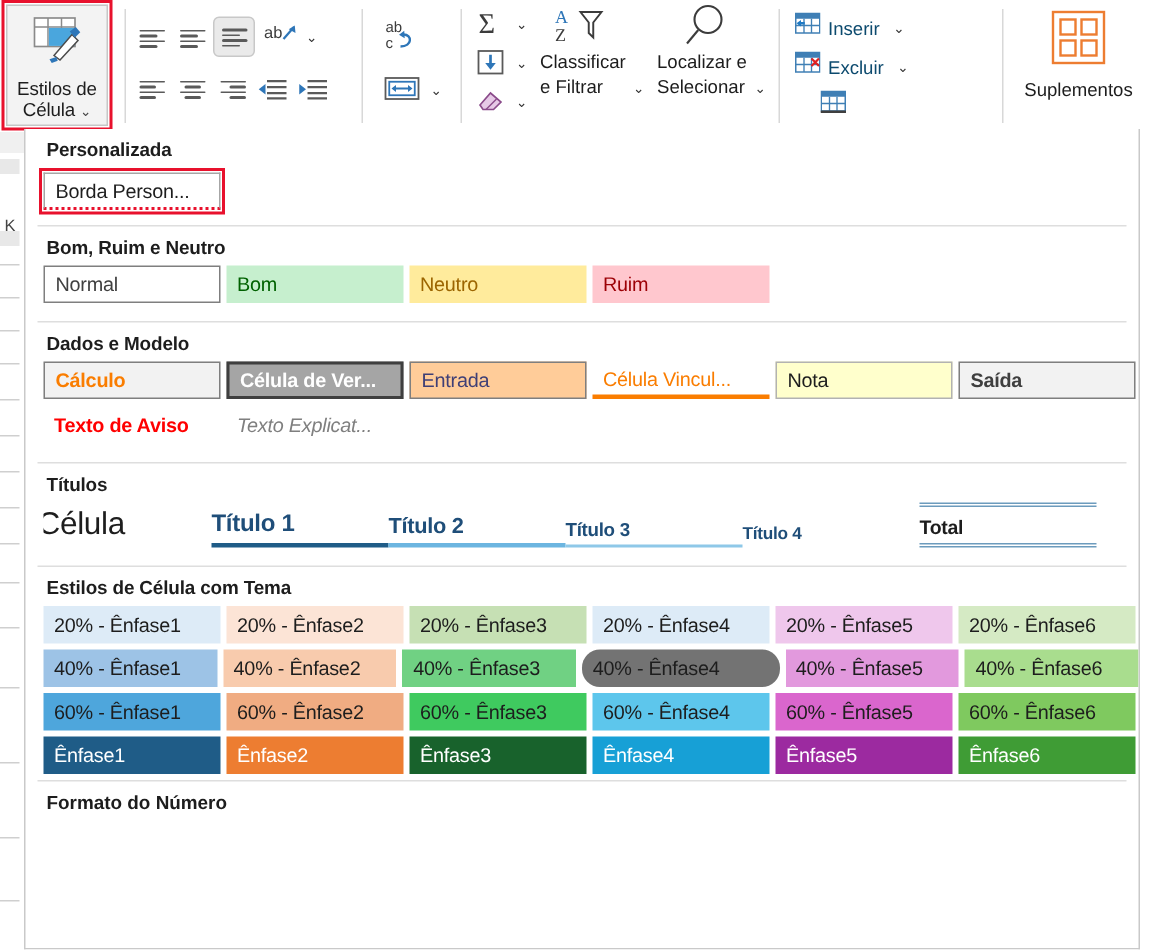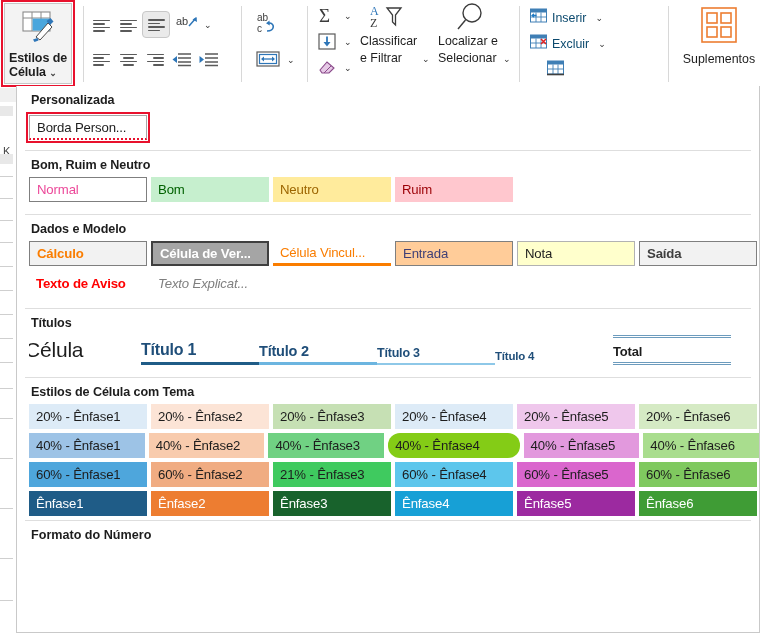--- a/index.html
+++ b/index.html
@@ -25,22 +25,22 @@
     border:1px solid #c6c6c6;background:#f3f3f3;
     box-sizing:border-box;
     display:flex;flex-direction:column;align-items:center;justify-content:flex-start;
     padding-top:5px;
   }
   .cellstyles-ring{
     position:absolute;left:1px;top:0px;width:74px;height:87px;
     border:2px solid #e8112d;box-sizing:border-box;pointer-events:none;
   }
   .cs-label{
-    font-size:12.5px;color:#1d1d1d;line-height:14px;
-    margin-top:4px;letter-spacing:-0.1px;font-weight:bold;
+    font-size:12.5px;color:#1d1d1d;line-height:14px;text-align:center;
+    margin-top:4px;letter-spacing:-0.1px;
   }
   .cs-caret{font-size:9px;color:#444;}
 
   
   .ibtn{position:absolute;box-sizing:border-box;display:flex;align-items:center;justify-content:center;}
   .ibtn.sel{border:1px solid #c8c8c8;background:#eaeaea;border-radius:4px;}
   .caretd{position:absolute;font-size:9px;color:#333;line-height:9px;}
 
   
   .algn{width:17px;height:13px;position:relative;}
@@ -375,21 +375,21 @@
       <div class="sw" id="borda-cell" style="width: 118px; background: rgb(255, 255, 255); color: rgb(29, 29, 29); border-width: 1px 1px 2px; border-style: solid solid dotted; border-color: rgb(166, 166, 166) rgb(166, 166, 166) rgb(232, 17, 45); border-image: initial;">
         <span>Borda Person...</span>
       </div>
       <div class="bordaring"></div>
     </div>
   </div>
   <div class="divider"></div>
 
   <div class="sec-head">Bom, Ruim e Neutro</div>
   <div class="row" id="row-bom" style="padding-bottom:8px;">
-      <div class="sw" style="width: 118px; background: rgb(255, 255, 255); color: #ec4899; border: 1px solid rgb(127, 127, 127);">
+      <div class="sw" style="width: 118px; background: rgb(255, 255, 255); color: #404040; border: 1px solid rgb(127, 127, 127);">
         <span>Normal</span>
       </div>
       <div class="sw" style="width: 118px; background: rgb(198, 239, 206); color: rgb(0, 97, 0);">
         <span>Bom</span>
       </div>
       <div class="sw" style="width: 118px; background: rgb(255, 235, 156); color: rgb(156, 101, 0);">
         <span>Neutro</span>
       </div>
       <div class="sw" style="width: 118px; background: rgb(255, 199, 206); color: rgb(156, 0, 6);">
         <span>Ruim</span>
@@ -398,25 +398,25 @@
   <div class="divider"></div>
 
   <div class="sec-head">Dados e Modelo</div>
   <div class="row" id="row-dados-1" style="padding-bottom:5px;">
       <div class="sw b" style="width: 118px; background: rgb(242, 242, 242); color: rgb(250, 125, 0); border: 1px solid rgb(127, 127, 127);">
         <span>Cálculo</span>
       </div>
       <div class="sw b" style="width: 118px; background: rgb(165, 165, 165); color: rgb(255, 255, 255); border: 2px solid rgb(63, 63, 63);">
         <span>Célula de Ver...</span>
       </div>
+      <div class="sw" style="width: 118px; background: rgb(255, 204, 153); color: rgb(63, 63, 118); border: 1px solid rgb(127, 127, 127);">
+        <span>Entrada</span>
+      </div>
       <div class="sw" style="width: 118px; background: rgb(255, 255, 255); color: rgb(250, 125, 0); border-bottom: 3px solid rgb(250, 125, 0);">
         <span>Célula Vincul...</span>
-      </div>
-      <div class="sw" style="width: 118px; background: rgb(255, 204, 153); color: rgb(63, 63, 118); border: 1px solid rgb(127, 127, 127);">
-        <span>Entrada</span>
       </div>
       <div class="sw" style="width: 118px; background: rgb(255, 255, 204); color: rgb(29, 29, 29); border: 1px solid rgb(178, 178, 178);">
         <span>Nota</span>
       </div>
       <div class="sw b" style="width: 118px; background: rgb(242, 242, 242); color: rgb(63, 63, 63); border: 1px solid rgb(127, 127, 127);">
         <span>Saída</span>
       </div>
     </div>
   <div class="row" id="row-dados-2" style="padding-bottom:8px;">
       <div class="sw b" style="width: 118px; background: rgb(255, 255, 255); color: rgb(255, 0, 0);">
@@ -476,39 +476,39 @@
       <div class="row">
         <div class="sw" style="width: 118px; background: rgb(157, 195, 230); color: rgb(29, 29, 29);">
           <span>40% - Ênfase1</span>
         </div>
         <div class="sw" style="width: 118px; background: rgb(248, 203, 173); color: rgb(29, 29, 29);">
           <span>40% - Ênfase2</span>
         </div>
         <div class="sw" style="width: 118px; background: rgb(112, 209, 131); color: rgb(29, 29, 29);">
           <span>40% - Ênfase3</span>
         </div>
-        <div class="sw" style="width: 134px; background: #84cc16; color: rgb(29, 29, 29); border-radius: 12px;">
+        <div class="sw" style="width: 134px; background: #737373; color: rgb(29, 29, 29); border-radius: 12px;">
           <span>40% - Ênfase4</span>
         </div>
         <div class="sw" style="width: 118px; background: rgb(226, 153, 221); color: rgb(29, 29, 29);">
           <span>40% - Ênfase5</span>
         </div>
         <div class="sw" style="width: 118px; background: rgb(169, 221, 142); color: rgb(29, 29, 29);">
           <span>40% - Ênfase6</span>
         </div>
       </div>
       <div class="row">
         <div class="sw" style="width: 118px; background: rgb(78, 166, 220); color: rgb(29, 29, 29);">
           <span>60% - Ênfase1</span>
         </div>
         <div class="sw" style="width: 118px; background: rgb(240, 172, 130); color: rgb(29, 29, 29);">
           <span>60% - Ênfase2</span>
         </div>
         <div class="sw" style="width: 118px; background: rgb(63, 202, 95); color: rgb(29, 29, 29);">
-          <span>21% - Ênfase3</span>
+          <span>60% - Ênfase3</span>
         </div>
         <div class="sw" style="width: 118px; background: rgb(93, 198, 236); color: rgb(29, 29, 29);">
           <span>60% - Ênfase4</span>
         </div>
         <div class="sw" style="width: 118px; background: rgb(218, 102, 205); color: rgb(29, 29, 29);">
           <span>60% - Ênfase5</span>
         </div>
         <div class="sw" style="width: 118px; background: rgb(127, 201, 95); color: rgb(29, 29, 29);">
           <span>60% - Ênfase6</span>
         </div>

